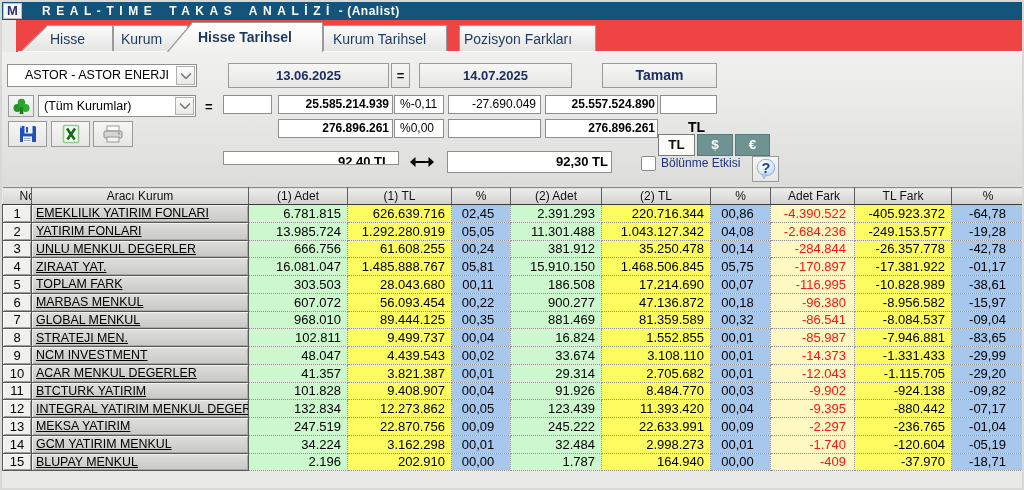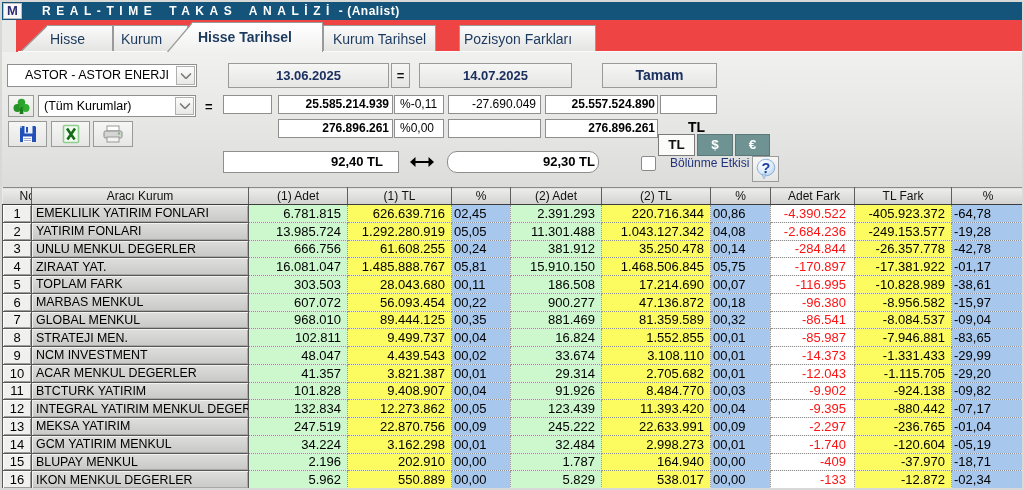--- a/index.html
+++ b/index.html
@@ -40,26 +40,26 @@
 
 
 #grid { position:absolute; left:2px; top:187px; border-collapse:collapse; table-layout:fixed; width:1022px; }
 #grid td { font-size:13px; color:#000; padding:0 4px 0 2px; white-space:nowrap; overflow:hidden; height:17.75px; }
 #grid tr.hdr td { background:linear-gradient(#ededec,#d2d2d0); border-right:1px solid #5f5f5f;
   border-bottom:1px solid #3c3c3c; border-top:1px solid #8a8a8a; text-align:center; height:17px;
   color:#111; padding:0 17px; font-size:12px; }
 #grid td.no { background:#f0f0ef; text-align:center; border:1px solid #585858;
   box-shadow:inset 1px 1px 0 #ffffff, inset -1px -1px 0 #9d9d9d; padding:0; }
 #grid td.nm { background:linear-gradient(#dededd,#c8c8c6); border:1px solid #585858;
-  box-shadow:inset 1px 1px 0 #f2f2f1, inset -1px -1px 0 #a8a8a6; padding:0 2px 0 4px; font-size:12.4px; }
+  box-shadow:inset 1px 1px 0 #f2f2f1, inset -1px -1px 0 #a8a8a6; padding:0 2px 0 4px; font-size:12.4px;text-decoration:underline; }
 #grid td.g { background:#cdf7cd; text-align:right; border-right:1px dotted #9a9a9a; border-bottom:1px dotted #909090; padding-right:6px; }
 #grid td.y { background:#fcfc60; text-align:right; border-right:1px dotted #9a9a9a; border-bottom:1px dotted #909090; padding-right:6px; }
-#grid td.b { background:#a8c7ec; text-align:left; border-right:1px dotted #9a9a9a; border-bottom:1px dotted #909090; padding-right:8px; }
+#grid td.b { background:#a8c7ec; text-align:center; border-right:1px dotted #9a9a9a; border-bottom:1px dotted #909090; padding-right:8px; }
 #grid td:last-child { padding-right:3px; }
-#grid td.w { background:#ffffff; text-align:right; color:#fb1414; border-right:1px dotted #9a9a9a; border-bottom:1px dotted #909090; padding-right:8px; }
+#grid td.w { background:#fef9c3; text-align:right; color:#fb1414; border-right:1px dotted #9a9a9a; border-bottom:1px dotted #909090; padding-right:8px; }
 </style>
 </head>
 <body>
 
 <div class="abs" style="left:0;top:0;width:1024px;height:490px;border:2px solid #d8d8d6;z-index:60;pointer-events:none;"></div>
 
 <div id="titlebar">
   <div id="mico">M</div>
   <div id="title1">REAL-TIME TAKAS ANALİZİ<span id="title2"> - (Analist)</span></div>
 </div>
@@ -81,21 +81,21 @@
     <defs>
         <linearGradient id="tg2" x1="0" y1="0" x2="0" y2="1">
       <stop offset="0" stop-color="#ffffff"></stop>
           <stop offset="1" stop-color="#f1f1f0"></stop>
         </linearGradient>
       </defs>
     <polygon points="0,30 26,30 26,0" fill="url(#tg2)"></polygon>
     <line x1="0.5" y1="30" x2="25.5" y2="0.5" stroke="#9a9a9a" stroke-width="1.2"></line>
   </svg>
   <div class="tab" id="tab3" style="left:176px; width:131px; padding-left:6px;">Hisse Tarihsel</div>
-  <div class="tab" style="left:307px; width:113px; border-left:1px solid #9a9a9a; padding-left:9px;">Kurum Tarihsel</div>
+  <div class="tab" style="left:307px; width:124px; border-left:1px solid #9a9a9a; padding-left:9px;">Kurum Tarihsel</div>
   <div class="tab" style="left:443px; width:137px; border-left:1px solid #9a9a9a; padding-left:4px;">Pozisyon Farkları</div>
   <div class="tabline"></div>
 </div>
 
 <div class="abs" style="left:2px; top:52px; width:1020px; height:135px;
   background:linear-gradient(#f0f0ef,#e9e9e8 40%,#dcdcda);"></div>
 
 <div class="combo" style="left:7px; top:64px; width:190px; height:23px; line-height:21px; padding-left:17px;">ASTOR - ASTOR ENERJI
   <div class="cbtn">
       <svg width="11" height="6" viewBox="0 0 11 6">
@@ -161,29 +161,29 @@
 <div class="tbox num bold" style="left:545px; top:119px; width:113px; height:19px; line-height:17px; padding-right:2px;">276.896.261</div>
 <div class="lab" style="left:688px; top:119px; font-weight:bold; font-size:14px;">TL</div>
 
 <div class="abs" style="left:658px; top:134px; width:37px; height:22px; background:#fbfbfa; border:1px solid #7a7a7a;
   font-weight:bold; font-size:13.5px; color:#111; text-align:center; line-height:20px;">TL</div>
 <div class="abs" style="left:697px; top:134px; width:36px; height:22px; background:#6f9292; border:1px solid #5a7878;
   font-weight:bold; font-size:13.5px; color:#fff; text-align:center; line-height:20px;">$</div>
 <div class="abs" style="left:735px; top:134px; width:35px; height:22px; background:#6f9292; border:1px solid #5a7878;
   font-weight:bold; font-size:13.5px; color:#fff; text-align:center; line-height:20px;">€</div>
 
-<div class="tbox num bold" style="left:223px; top:151px; width:176px; height:22px; line-height:20px; padding-right:15px; font-size:13px;">92,40 TL</div>
+<div class="tbox num bold" style="left:223px; top:151px; width:176px; height:14px; line-height:20px; padding-right:8px; font-size:13px;">92,40 TL</div>
 <svg class="abs" style="left:410px; top:155px;" width="24" height="14" viewBox="0 0 24 14">
   <line x1="4" y1="7" x2="20" y2="7" stroke="#000" stroke-width="2"></line>
   <path d="M5.5 2 L0 7 L5.5 12 Z" fill="#000"></path>
   <path d="M18.5 2 L24 7 L18.5 12 Z" fill="#000"></path>
 </svg>
-<div class="tbox num bold" style="left:447px; top:151px; width:152px; height:22px; line-height:20px; padding-right:3px; font-size:13px;border-radius:10px;">92,30 TL</div>
+<div class="tbox num bold" style="left:447px; top:151px; width:165px; height:22px; line-height:20px; padding-right:3px; font-size:13px;">92,30 TL</div>
 <div class="abs" style="left:641px; top:156px; width:15px; height:15px; background:#fff; border:1px solid #8a8a8a; border-radius:2px;"></div>
-<div class="lab" style="left:661px; top:156px; color:#21337a; font-size:12px;margin-left:9px;">Bölünme Etkisi</div>
+<div class="lab" style="left:661px; top:156px; color:#21337a; font-size:12px;">Bölünme Etkisi</div>
 <div class="btn" style="left:752px; top:156px; width:27px; height:26px;">
   <svg width="22" height="22" viewBox="0 0 22 22" style="margin-top:1px;">
     <defs>
         <radialGradient id="hb" cx="0.35" cy="0.3" r="0.9">
       <stop offset="0" stop-color="#ffffff"></stop>
           <stop offset="0.55" stop-color="#dcebfa"></stop>
       <stop offset="1" stop-color="#a8c8e8"></stop>
         </radialGradient>
       </defs>
     <ellipse cx="11" cy="9.5" rx="8.8" ry="8.3" fill="url(#hb)" stroke="#8fb2d8" stroke-width="1"></ellipse>
@@ -408,27 +408,14 @@
         <td class="g">2.196</td>
         <td class="y">202.910</td>
         <td class="b">00,00</td>
         <td class="g">1.787</td>
         <td class="y">164.940</td>
         <td class="b">00,00</td>
         <td class="w">-409</td>
         <td class="y">-37.970</td>
         <td class="b">-18,71</td>
       </tr>
-<tr>
-        <td class="no">16</td>
-        <td class="nm">IKON MENKUL DEGERLER</td>
-        <td class="g">5.962</td>
-        <td class="y">550.889</td>
-        <td class="b">00,00</td>
-        <td class="g">5.829</td>
-        <td class="y">538.017</td>
-        <td class="b">00,00</td>
-        <td class="w">-133</td>
-        <td class="y">-12.872</td>
-        <td class="b">-02,34</td>
-      </tr>
 </tbody>
   </table>
 
 </body></html>

